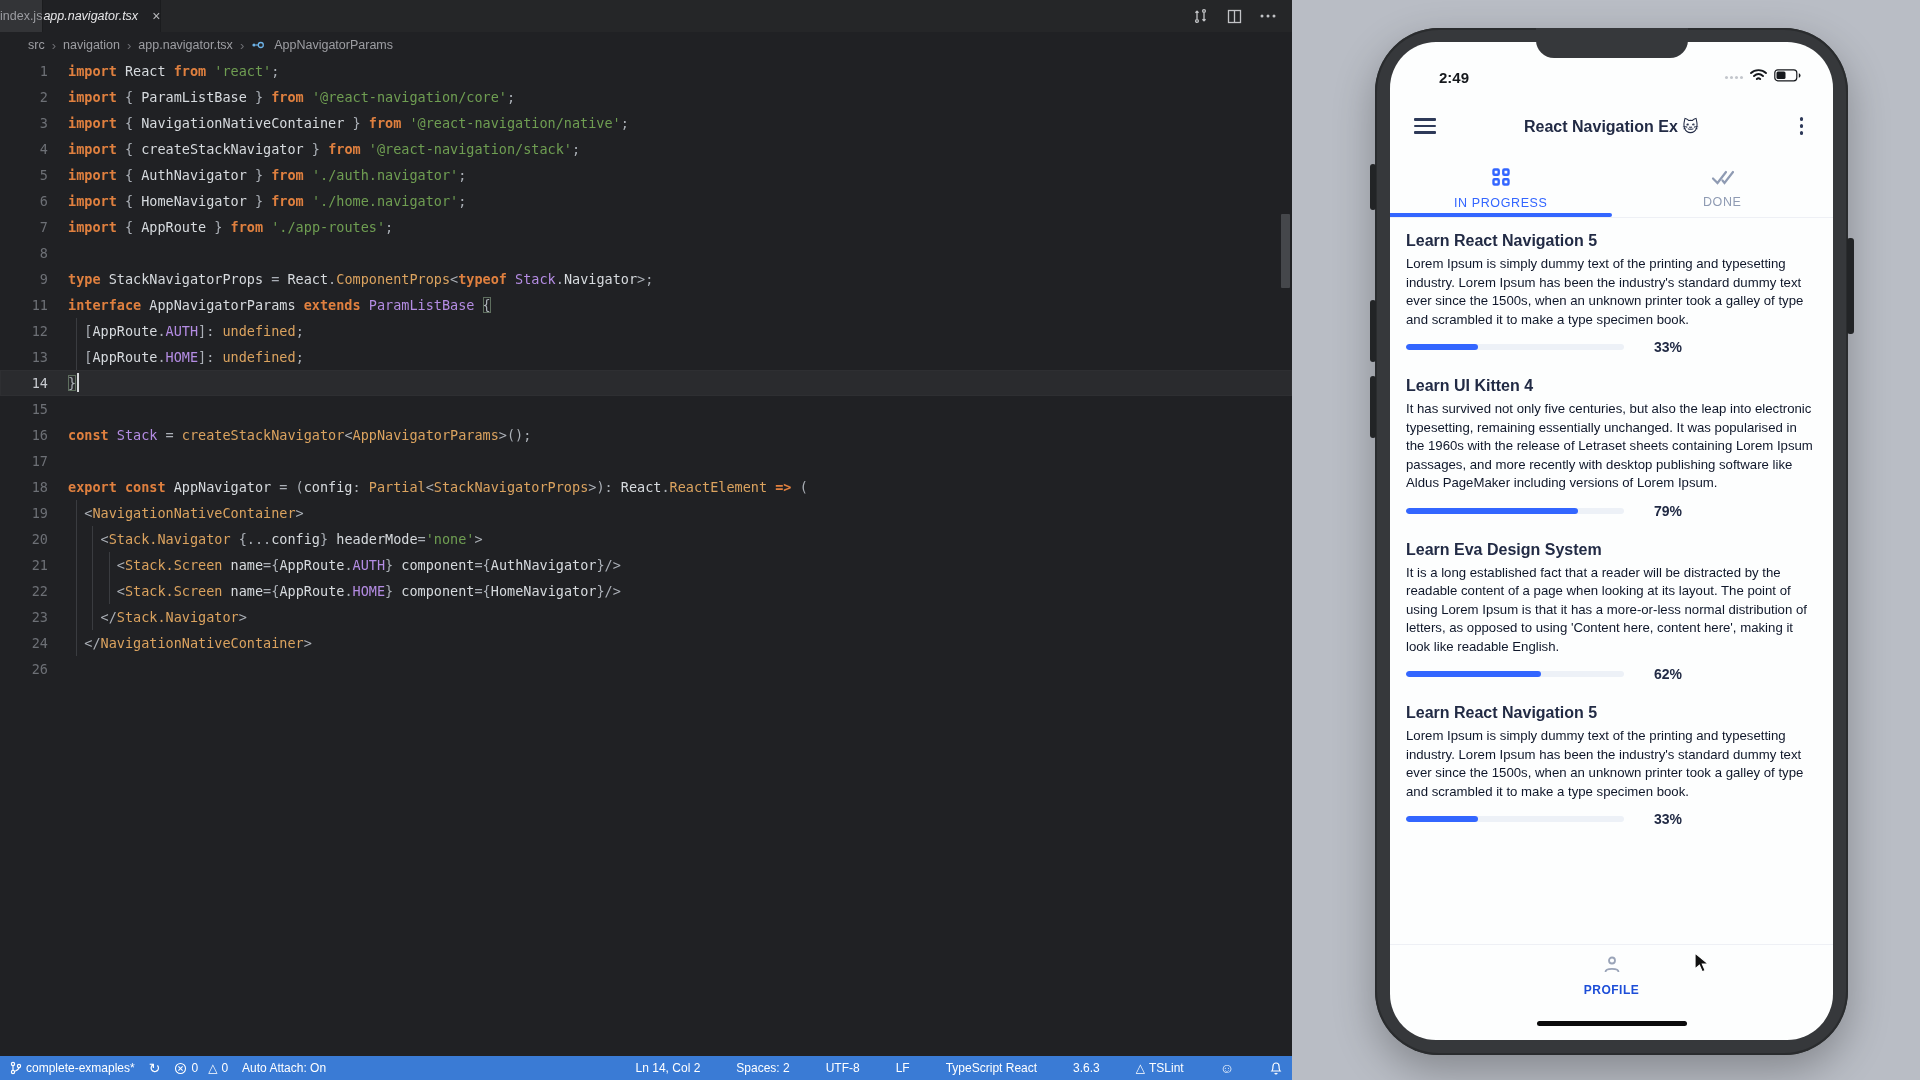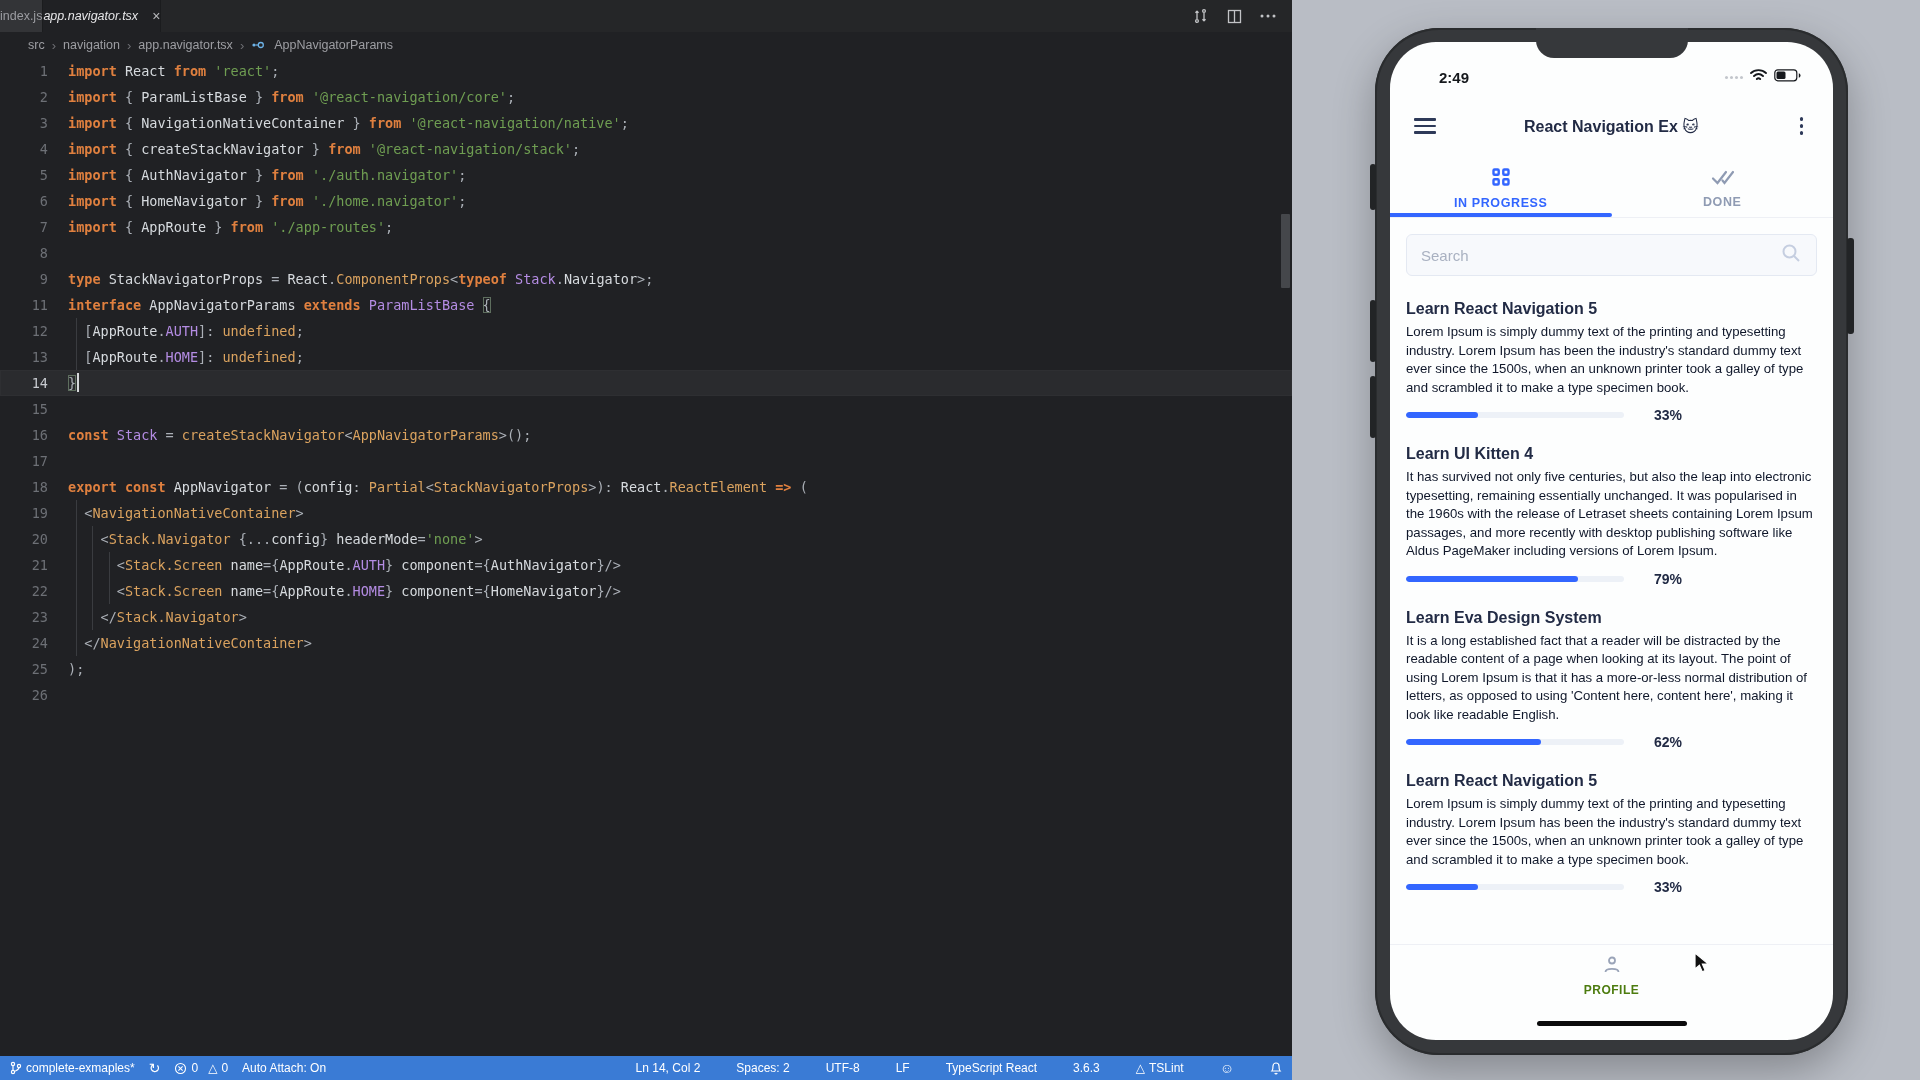--- a/index.html
+++ b/index.html
@@ -75,21 +75,21 @@
 
   #p-header { height:68px; display:flex; align-items:center; padding:0 24px; }
   #p-title { position:absolute; left:0; right:0; text-align:center; font-size:16px; font-weight:bold; color:#222b45; }
   #hamburger { width:22px; display:flex; flex-direction:column; gap:4px; z-index:2; }
   #hamburger i { height:2.5px; background:#2e3a59; border-radius:1px; }
   #kebab { margin-left:auto; display:flex; flex-direction:column; gap:3.5px; z-index:2; padding:4px 6px; }
   #kebab i { width:3.5px; height:3.5px; border-radius:50%; background:#2e3a59; }
 
   #p-tabs { height:58px; display:flex; border-bottom:1px solid #eef0f5; position:relative; }
   .p-tab { flex:1; display:flex; flex-direction:column; align-items:center; justify-content:center; gap:5px; }
-  .p-tab .lbl { font-size:12.5px; font-weight:bold; letter-spacing:.6px; }
+  .p-tab .lbl { font-size:12.5px; font-weight:normal; letter-spacing:.6px; }
   .p-tab.on .lbl { color:#3366ff; }
   .p-tab.off .lbl { color:#8f9bb3; }
   #tab-indicator { position:absolute; left:0; bottom:0; width:50%; height:4px; background:#3366ff; border-radius:0 2px 2px 0; }
 
   #p-search-wrap { padding:16px 16px 10px; }
   #p-search { height:42px; background:#f7f9fc; border:1px solid #e4e9f2; border-radius:6px;
               display:flex; align-items:center; padding:0 14px; }
   #p-search input { flex:1; border:none; outline:none; background:transparent; font-size:15px;
                     color:#222b45; font-family:inherit; }
   #p-search input::placeholder { color:#a9b1c1; }
@@ -100,21 +100,21 @@
   .card p { font-size:13.2px; line-height:18.5px; color:#0f172a; }
   .prog-row { display:flex; align-items:center; margin-top:10px; height:16px; }
   .prog-track { width:218px; height:6px; border-radius:3px; background:#edf1f7; overflow:hidden; }
   .prog-fill { height:100%; border-radius:3px; background:#3366ff; }
   .prog-label { margin-left:30px; font-size:14px; font-weight:bold; color:#222b45; }
 
   #p-nav { height:62px; border-top:1px solid #eef0f5; display:flex; }
   .nav-item { flex:1; display:flex; flex-direction:column; align-items:center; justify-content:center; gap:4px; }
   .nav-item .lbl { font-size:12px; font-weight:bold; letter-spacing:.5px; }
   .nav-item.on .lbl { color:#3366ff; }
-  .nav-item.off .lbl { color:#4d7c0f; }
+  .nav-item.off .lbl { color:#1d4ed8; }
 
   #home-area { height:34px; display:flex; align-items:center; justify-content:center; }
   #home-bar { width:150px; height:5px; border-radius:3px; background:#0b0b0c; }
 
   #mouse-cursor { position:absolute; left:402px; top:952px; z-index:9; }
 </style>
 </head>
 <body>
 
 <div id="vscode">
@@ -186,21 +186,20 @@
       <div class="cl"><span class="ln">15</span><span class="ct"></span></div>
       <div class="cl"><span class="ln">16</span><span class="ct"><span class="tk-k">const</span><span class="tk-p"> Stack </span><span class="tk-d">= </span><span class="tk-t">createStackNavigator</span><span class="tk-d">&lt;</span><span class="tk-t">AppNavigatorParams</span><span class="tk-d">&gt;();</span></span></div>
       <div class="cl"><span class="ln">17</span><span class="ct"></span></div>
       <div class="cl"><span class="ln">18</span><span class="ct"><span class="tk-k">export const</span><span class="tk-v"> AppNavigator </span><span class="tk-d">= (</span><span class="tk-v">config</span><span class="tk-d">: </span><span class="tk-t">Partial</span><span class="tk-d">&lt;</span><span class="tk-t">StackNavigatorProps</span><span class="tk-d">&gt;): </span><span class="tk-v">React</span><span class="tk-d">.</span><span class="tk-t">ReactElement</span><span class="tk-k"> =&gt;</span><span class="tk-d"> (</span></span></div>
       <div class="cl"><span class="ln">19</span><i class="guide" style="left: 76.127px;"></i><span class="ct"><span class="tk-d">  &lt;</span><span class="tk-t">NavigationNativeContainer</span><span class="tk-d">&gt;</span></span></div>
       <div class="cl"><span class="ln">20</span><i class="guide" style="left: 76.127px;"></i><i class="guide" style="left: 92.381px;"></i><span class="ct"><span class="tk-d">    &lt;</span><span class="tk-t">Stack.Navigator</span><span class="tk-d"> {...</span><span class="tk-v">config</span><span class="tk-d">} </span><span class="tk-v">headerMode</span><span class="tk-d">=</span><span class="tk-s">'none'</span><span class="tk-d">&gt;</span></span></div>
       <div class="cl"><span class="ln">21</span><i class="guide" style="left: 76.127px;"></i><i class="guide" style="left: 92.381px;"></i><i class="guide" style="left: 108.635px;"></i><span class="ct"><span class="tk-d">      &lt;</span><span class="tk-t">Stack.Screen</span><span class="tk-d"> </span><span class="tk-v">name</span><span class="tk-d">={</span><span class="tk-v">AppRoute</span><span class="tk-d">.</span><span class="tk-p">AUTH</span><span class="tk-d">} </span><span class="tk-v">component</span><span class="tk-d">={</span><span class="tk-v">AuthNavigator</span><span class="tk-d">}/&gt;</span></span></div>
       <div class="cl"><span class="ln">22</span><i class="guide" style="left: 76.127px;"></i><i class="guide" style="left: 92.381px;"></i><i class="guide" style="left: 108.635px;"></i><span class="ct"><span class="tk-d">      &lt;</span><span class="tk-t">Stack.Screen</span><span class="tk-d"> </span><span class="tk-v">name</span><span class="tk-d">={</span><span class="tk-v">AppRoute</span><span class="tk-d">.</span><span class="tk-p">HOME</span><span class="tk-d">} </span><span class="tk-v">component</span><span class="tk-d">={</span><span class="tk-v">HomeNavigator</span><span class="tk-d">}/&gt;</span></span></div>
       <div class="cl"><span class="ln">23</span><i class="guide" style="left: 76.127px;"></i><i class="guide" style="left: 92.381px;"></i><span class="ct"><span class="tk-d">    &lt;/</span><span class="tk-t">Stack.Navigator</span><span class="tk-d">&gt;</span></span></div>
       <div class="cl"><span class="ln">24</span><i class="guide" style="left: 76.127px;"></i><span class="ct"><span class="tk-d">  &lt;/</span><span class="tk-t">NavigationNativeContainer</span><span class="tk-d">&gt;</span></span></div>
-      <div class="cl"><span class="ln">25</span><span class="ct"><span class="tk-d">);</span></span></div>
       <div class="cl"><span class="ln">26</span><span class="ct"></span></div>
     </div>
   <div id="ed-scroll"></div>
 
   <div id="statusbar">
     <div class="sb-item">
       <span class="sb-ico">
         <svg width="12" height="14" viewBox="0 0 12 14" fill="none" stroke="#fff" stroke-width="1.2">
           <circle cx="3" cy="3" r="1.6"></circle>
             <circle cx="3" cy="11" r="1.6"></circle>
@@ -334,31 +333,20 @@
             <svg width="24" height="18" viewBox="0 0 24 18" fill="none" stroke="#8f9bb3" stroke-width="2.2" stroke-linecap="round">
               <path d="M3 10.5 L7.5 15 L16 4"></path>
                 <path d="M12.5 12.5 L14.5 15 L23 4"></path>
             </svg>
           </span>
           <span class="lbl">DONE</span>
         </div>
         <div id="tab-indicator"></div>
       </div>
 
-      <div id="p-search-wrap">
-        <div id="p-search">
-          <input type="text" placeholder="Search" style="">
-          <span>
-            <svg width="22" height="22" viewBox="0 0 22 22" fill="none" stroke="#c5cee0" stroke-width="2">
-              <circle cx="9.5" cy="9.5" r="6"></circle>
-                <line x1="14" y1="14" x2="19" y2="19"></line>
-            </svg>
-          </span>
-        </div>
-      </div>
 
       <div id="todo-list">
           <div class="card">
             <h3>Learn React Navigation 5</h3>
             <p>Lorem Ipsum is simply dummy text of the printing and typesetting industry. Lorem Ipsum has been the industry's standard dummy text ever since the 1500s, when an unknown printer took a galley of type and scrambled it to make a type specimen book.</p>
             <div class="prog-row">
               <div class="prog-track">
                 <div class="prog-fill" style="width: 33%;"></div>
               </div>
               <span class="prog-label">33%</span>

